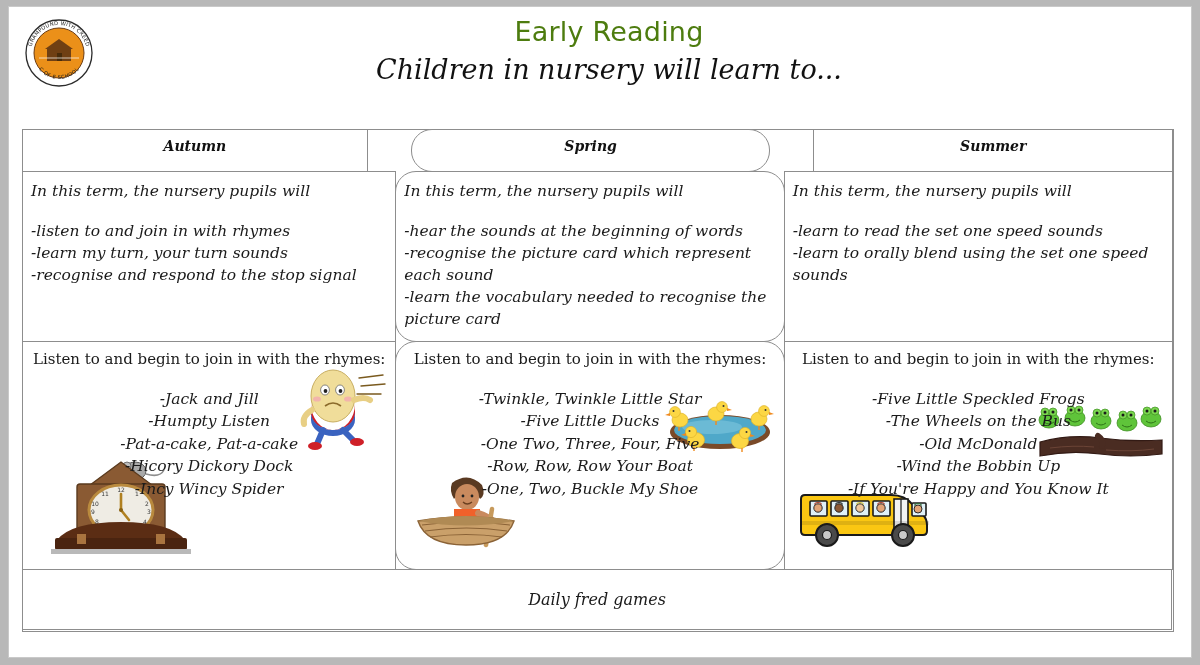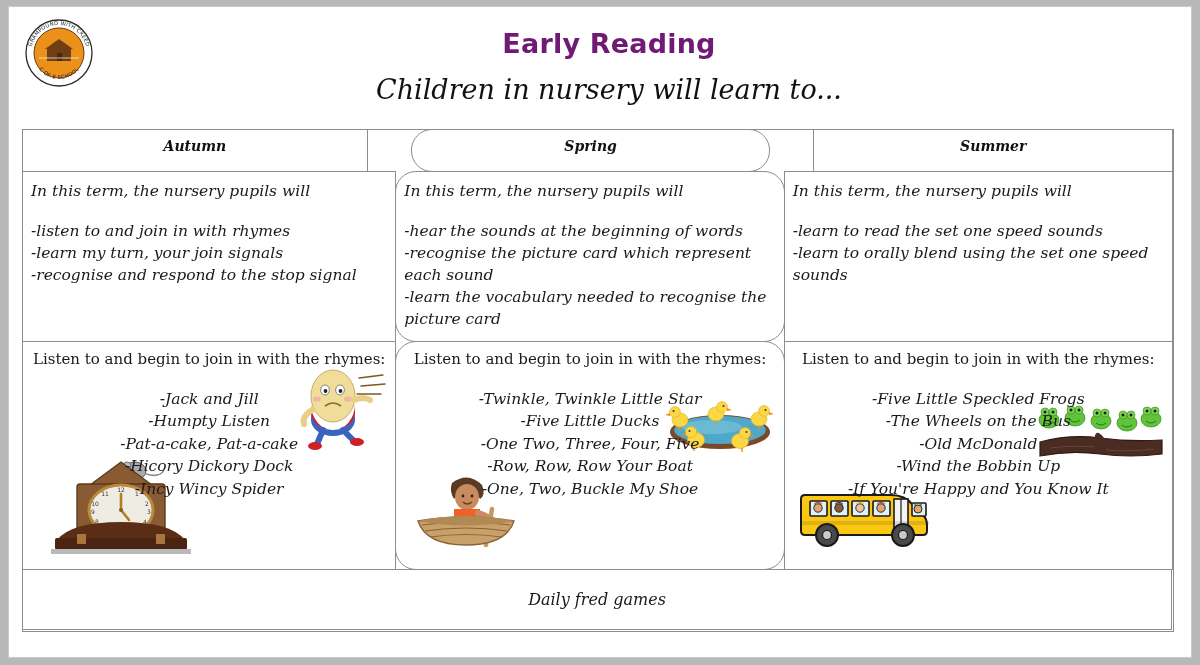--- a/index.html
+++ b/index.html
@@ -25,25 +25,25 @@
     width: 80px; height: 72px;
   }
   .header {
     position: absolute;
     left: 100px; top: 8px;
     width: 1000px;
     text-align: center;
   }
   .title {
     font-family: "DejaVu Sans", sans-serif;
-    font-weight: bold;
+    font-weight: normal;
     font-size: 27px;
     letter-spacing: 0.2px;
-    color: #701a75;
-    margin: 12px;
+    color: #4d7c0f;
+    margin: 0;
     line-height: 1.25;
   }
   .subtitle {
     font-family: "DejaVu Serif", serif;
     font-style: italic;
     font-size: 27px;
     color: #111;
     margin: 4px 0 0 0;
     line-height: 1.25;
   }
@@ -175,21 +175,21 @@
       <div class="cell col-c">
         <div class="head-text">Summer</div>
       </div>
     </div>
 
     <div class="row row-desc">
       <div class="cell col-a">
         <div class="body-text">
           <div class="lead">In this term, the nursery pupils will</div>
           <div class="bullet">-listen to and join in with rhymes</div>
-          <div class="bullet">-learn my turn, your join signals</div>
+          <div class="bullet">-learn my turn, your turn sounds</div>
           <div class="bullet">-recognise and respond to the stop signal</div>
         </div>
       </div>
       <div class="cell col-b">
         <div class="body-text">
           <div class="lead">In this term, the nursery pupils will</div>
           <div class="bullet">-hear the sounds at the beginning of words</div>
           <div class="bullet">-recognise the picture card which represent each sound</div>
           <div class="bullet">-learn the vocabulary needed to recognise the picture card</div>
         </div>

